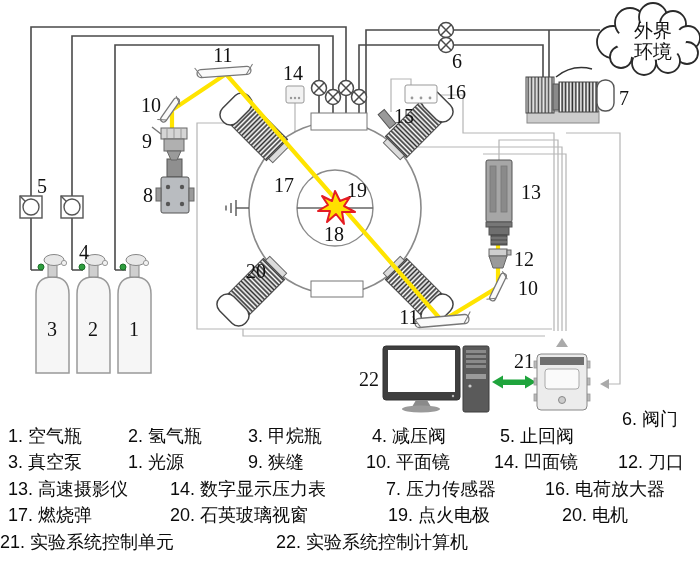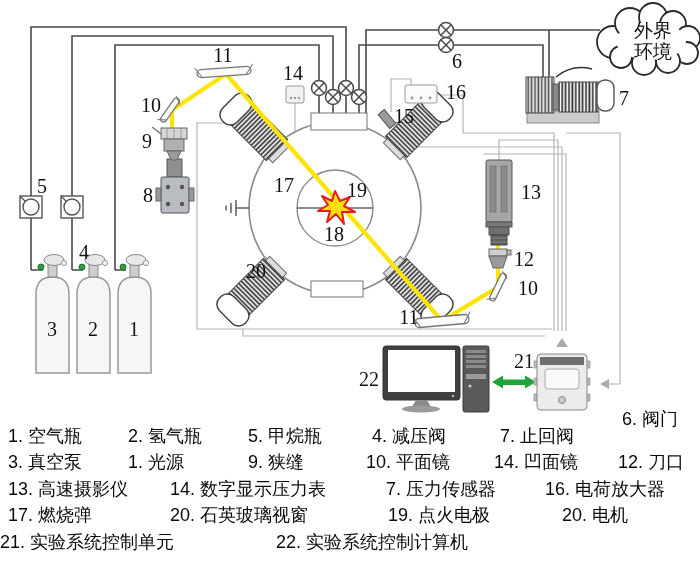--- a/index.html
+++ b/index.html
@@ -337,23 +337,23 @@
     <text class="num" x="524" y="266" text-anchor="middle">12</text>
     <text class="num" x="531" y="199" text-anchor="middle">13</text>
     <text class="num" x="524" y="368" text-anchor="middle">21</text>
     <text class="num" x="369" y="386" text-anchor="middle">22</text>
   </g>
 </svg>
 
 <div>
   <span class="legend-item" style="left:8px;  top:424px">1. 空气瓶</span>
   <span class="legend-item" style="left:128px;top:424px">2. 氢气瓶</span>
-  <span class="legend-item" style="left:248px;top:424px">5. 甲烷瓶</span>
+  <span class="legend-item" style="left:248px;top:424px">3. 甲烷瓶</span>
   <span class="legend-item" style="left:372px;top:424px">4. 减压阀</span>
-  <span class="legend-item" style="left:500px;top:424px">7. 止回阀</span>
+  <span class="legend-item" style="left:500px;top:424px">5. 止回阀</span>
   <span class="legend-item" style="left:622px;top:407px">6. 阀门</span>
 
   <span class="legend-item" style="left:8px;  top:450px">3. 真空泵</span>
   <span class="legend-item" style="left:128px;top:450px">1. 光源</span>
   <span class="legend-item" style="left:248px;top:450px">9. 狭缝</span>
   <span class="legend-item" style="left:366px;top:450px">10. 平面镜</span>
   <span class="legend-item" style="left:494px;top:450px">14. 凹面镜</span>
   <span class="legend-item" style="left:618px;top:450px">12. 刀口</span>
 
   <span class="legend-item" style="left:8px;  top:477px">13. 高速摄影仪</span>

